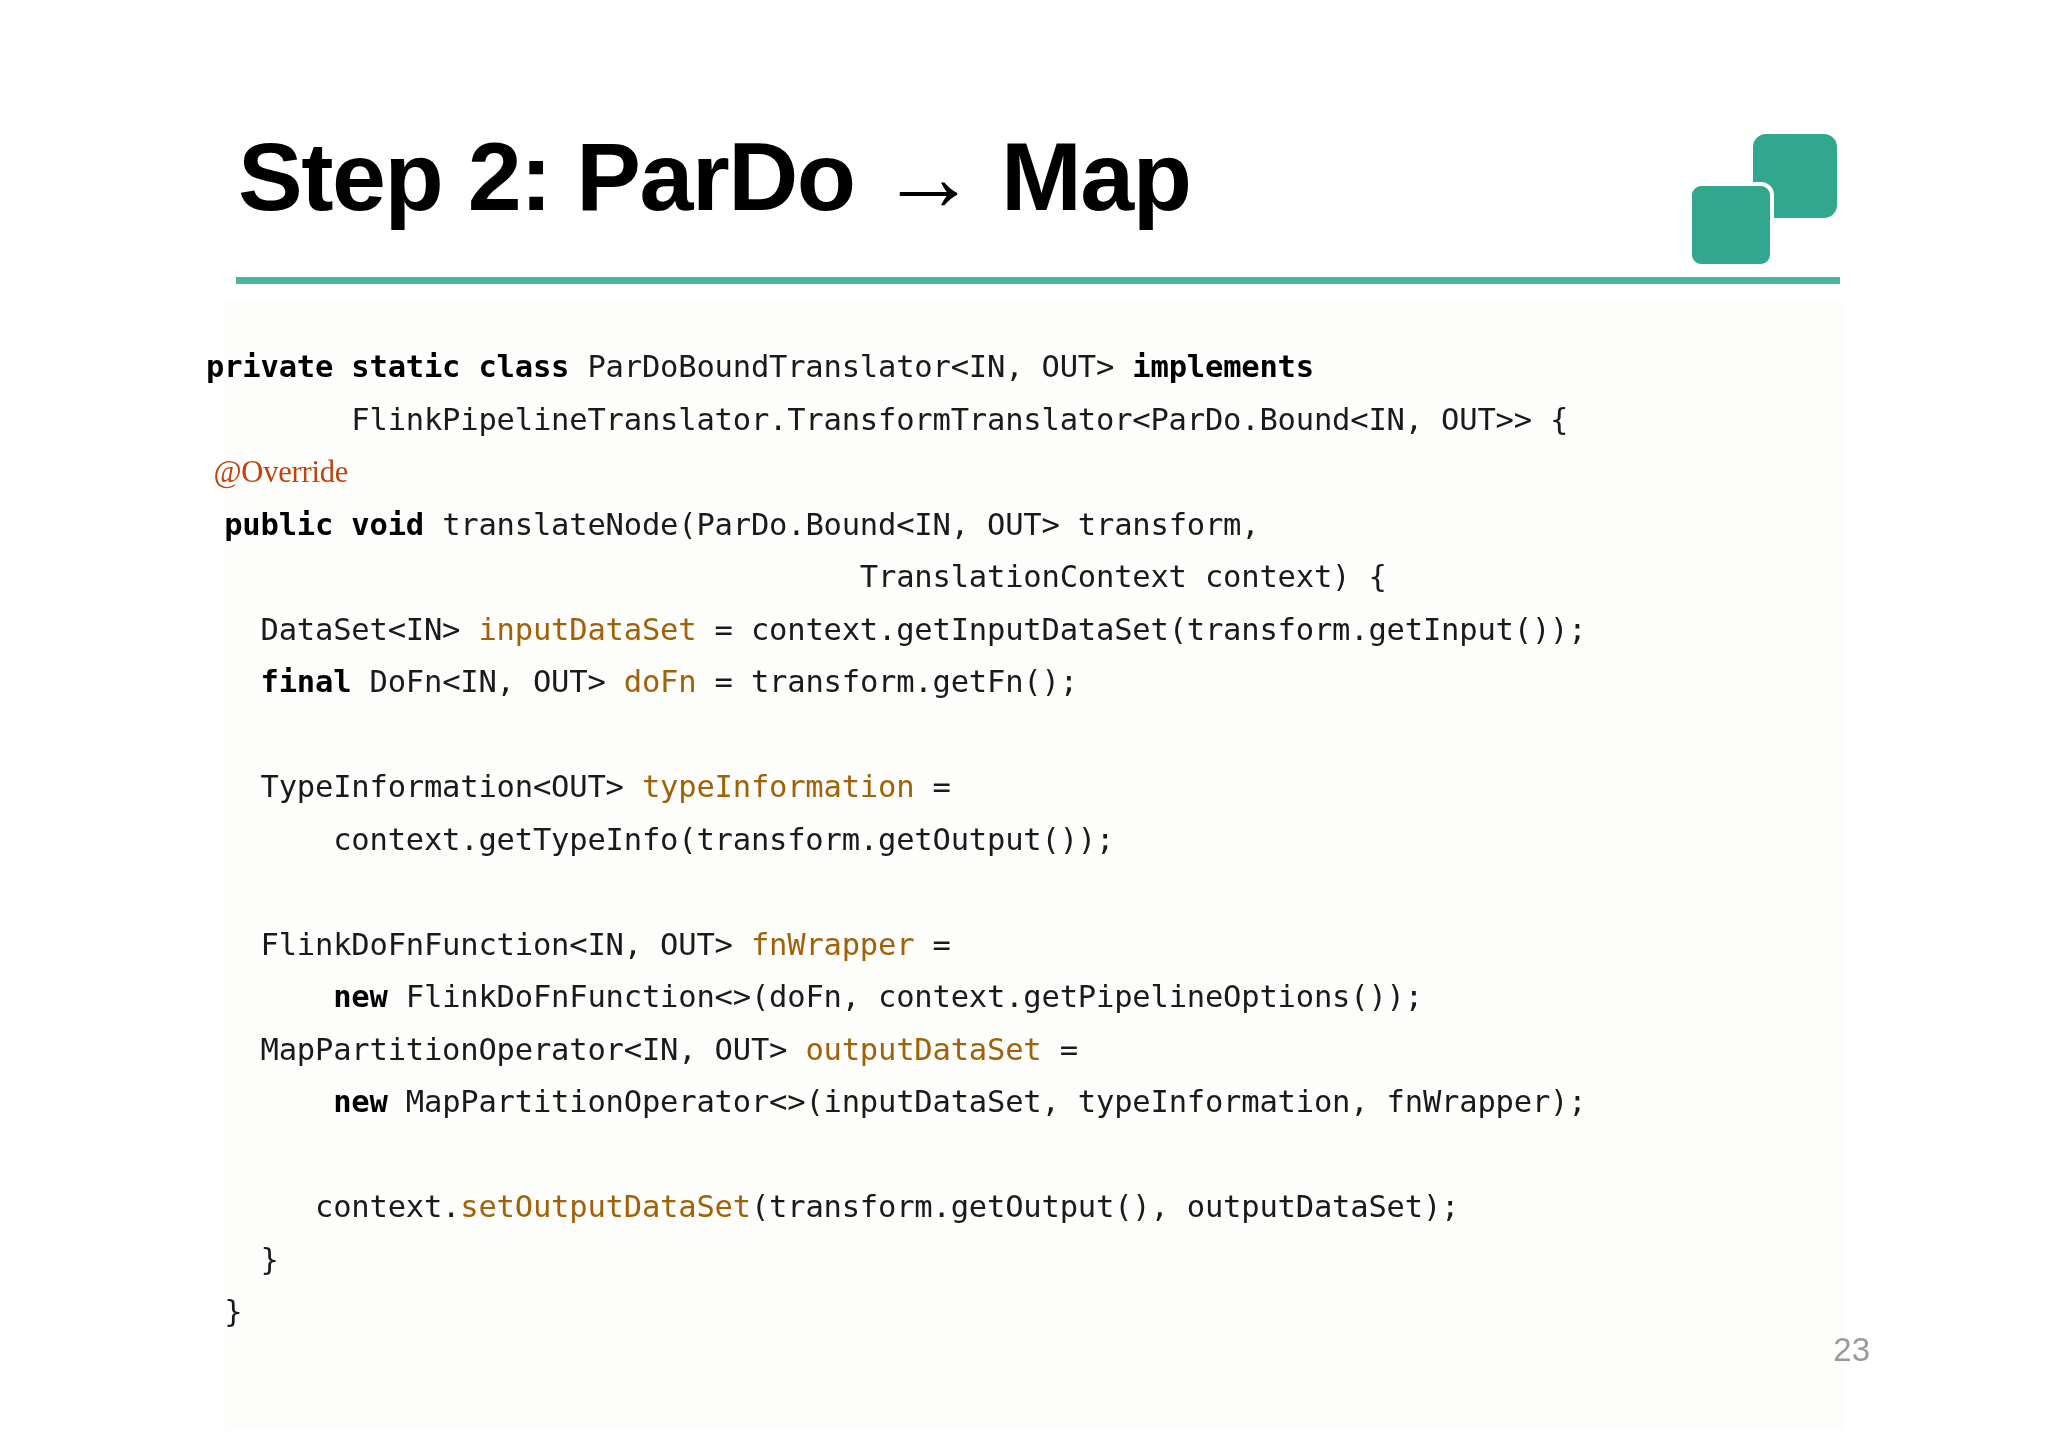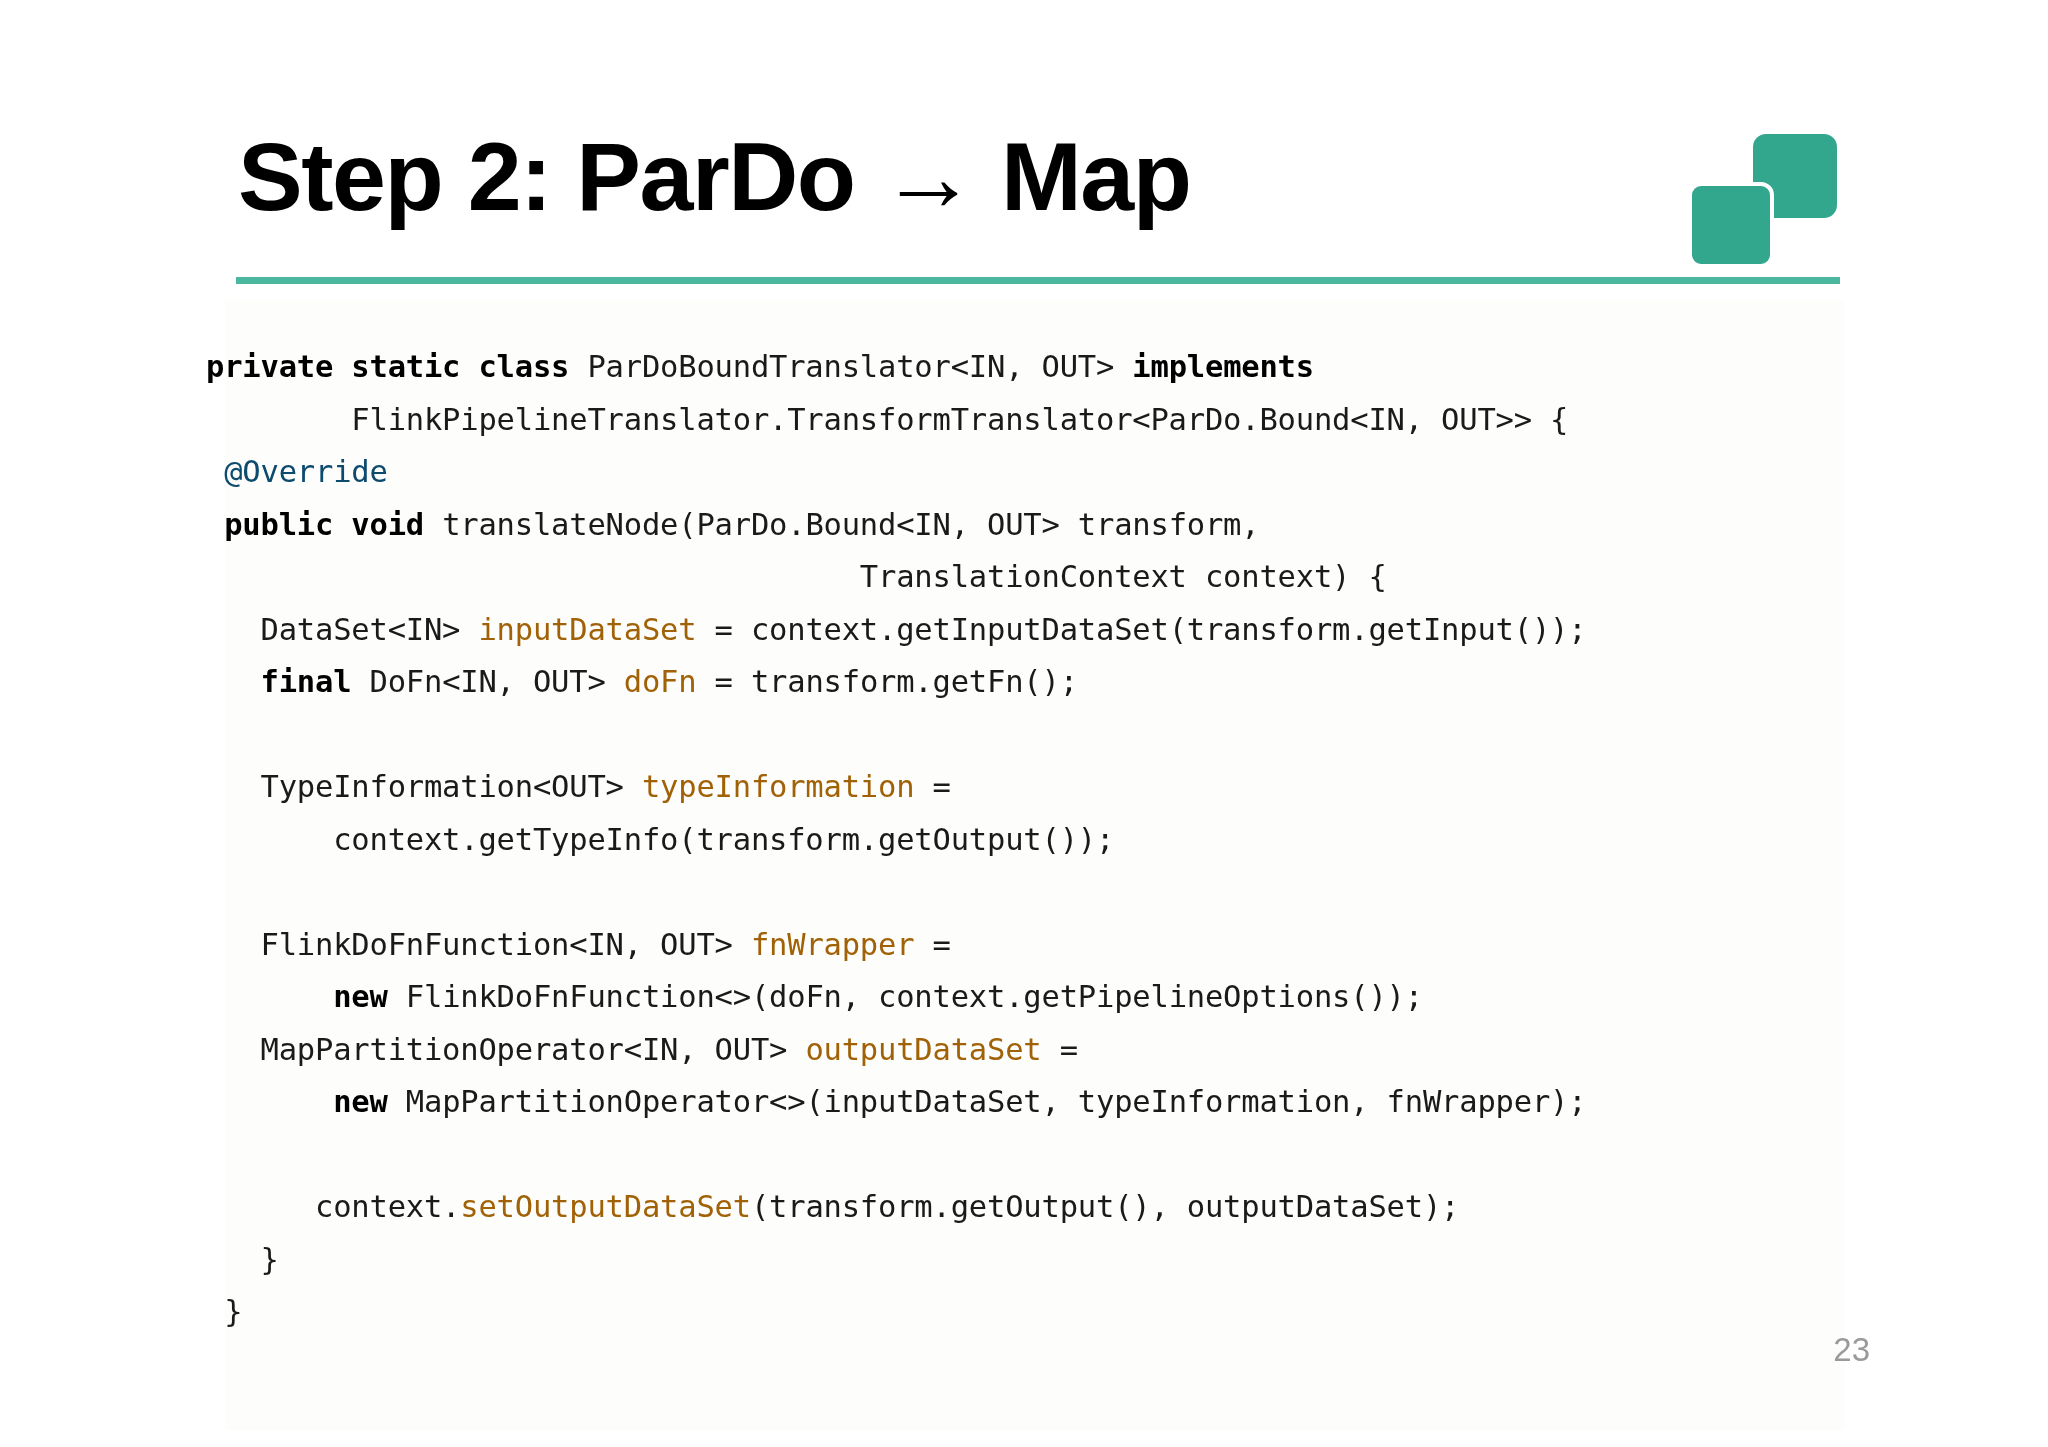--- a/index.html
+++ b/index.html
@@ -98,21 +98,21 @@
     white-space: pre;
     letter-spacing: -0.2px;
     margin-top: 16px;
   }
   #code-block .ln {
     display: block;
     height: 52.5px;
     white-space: pre;
   }
   .kw      { font-weight: bold; color: #000000; }
-  .ann     { color: #0c4a6e; }
+  .ann     { color: #c2410c; font-family: Liberation Serif, serif; }
   .ident   { color: #a16207; }
   .plain   { color: #1a1a1a; }
 
   
   #slide-number {
     position: absolute;
     right: 178px;
     bottom: 78px;
     font-family: "Liberation Sans", sans-serif;
     font-size: 33px;

